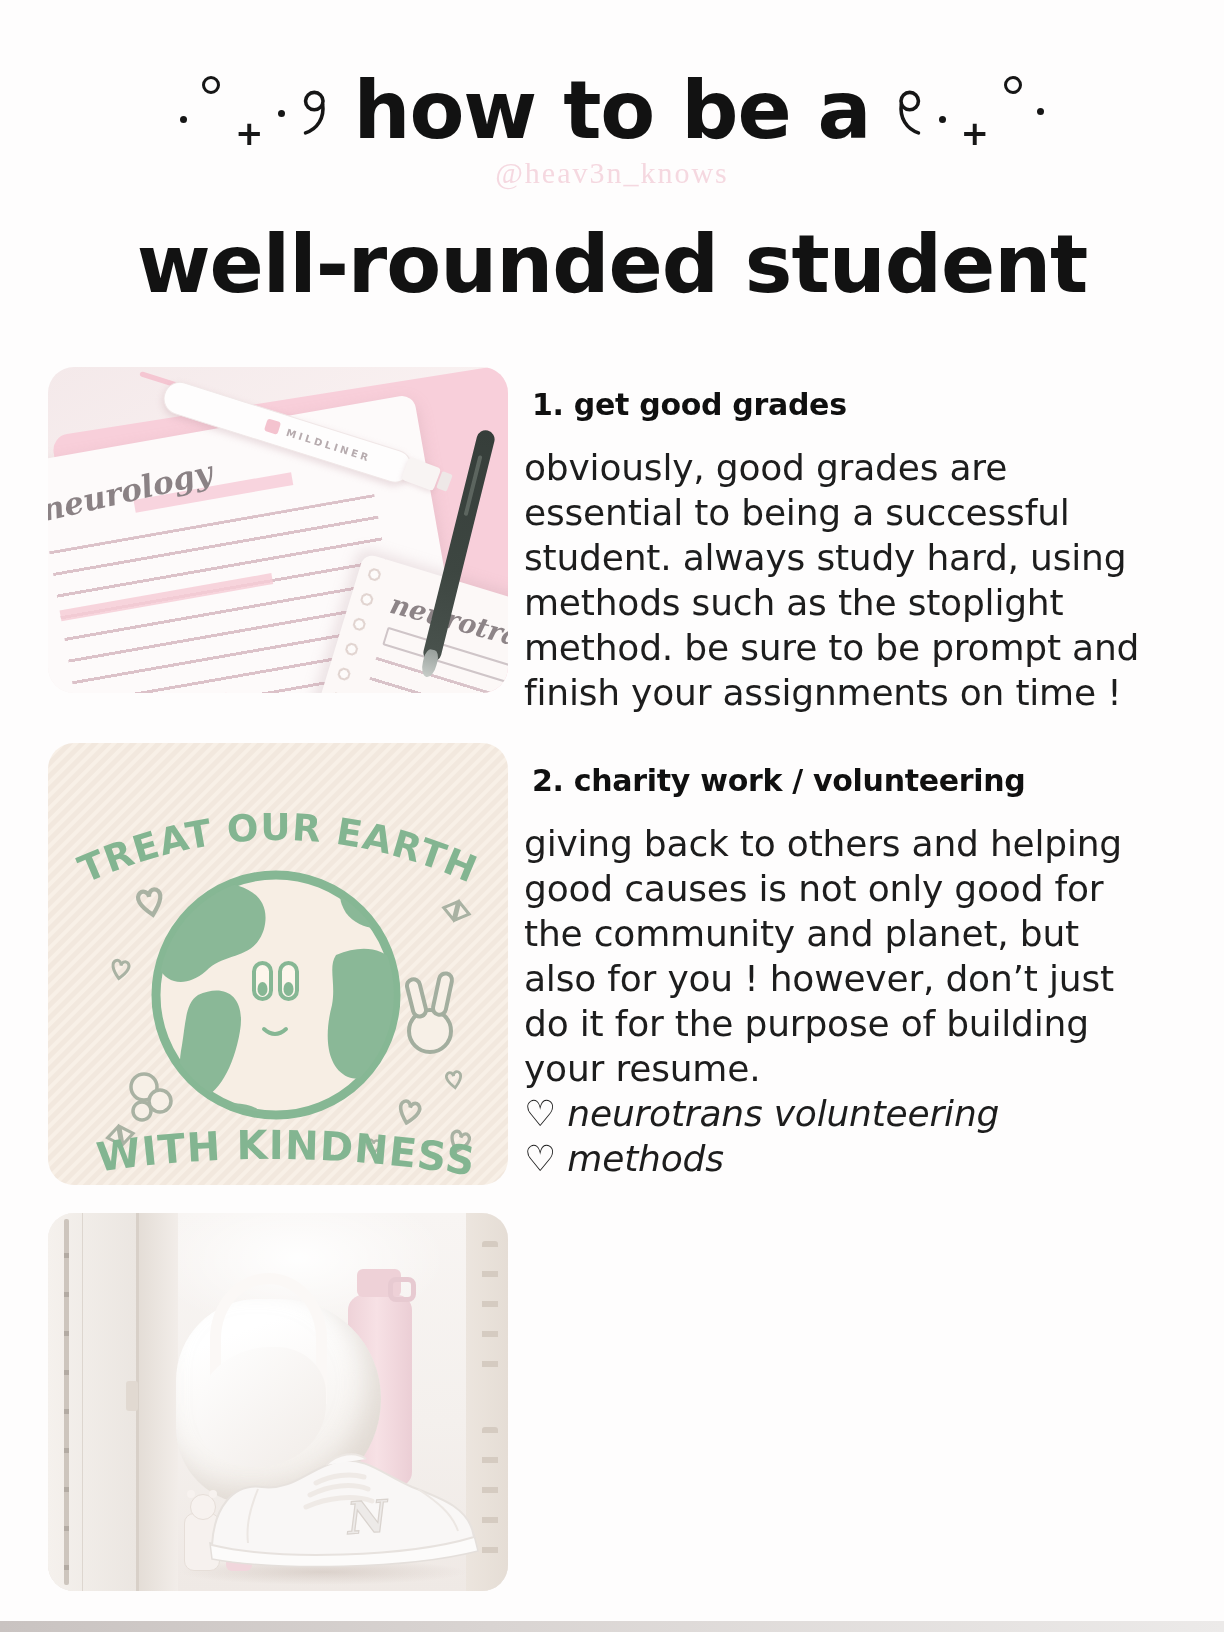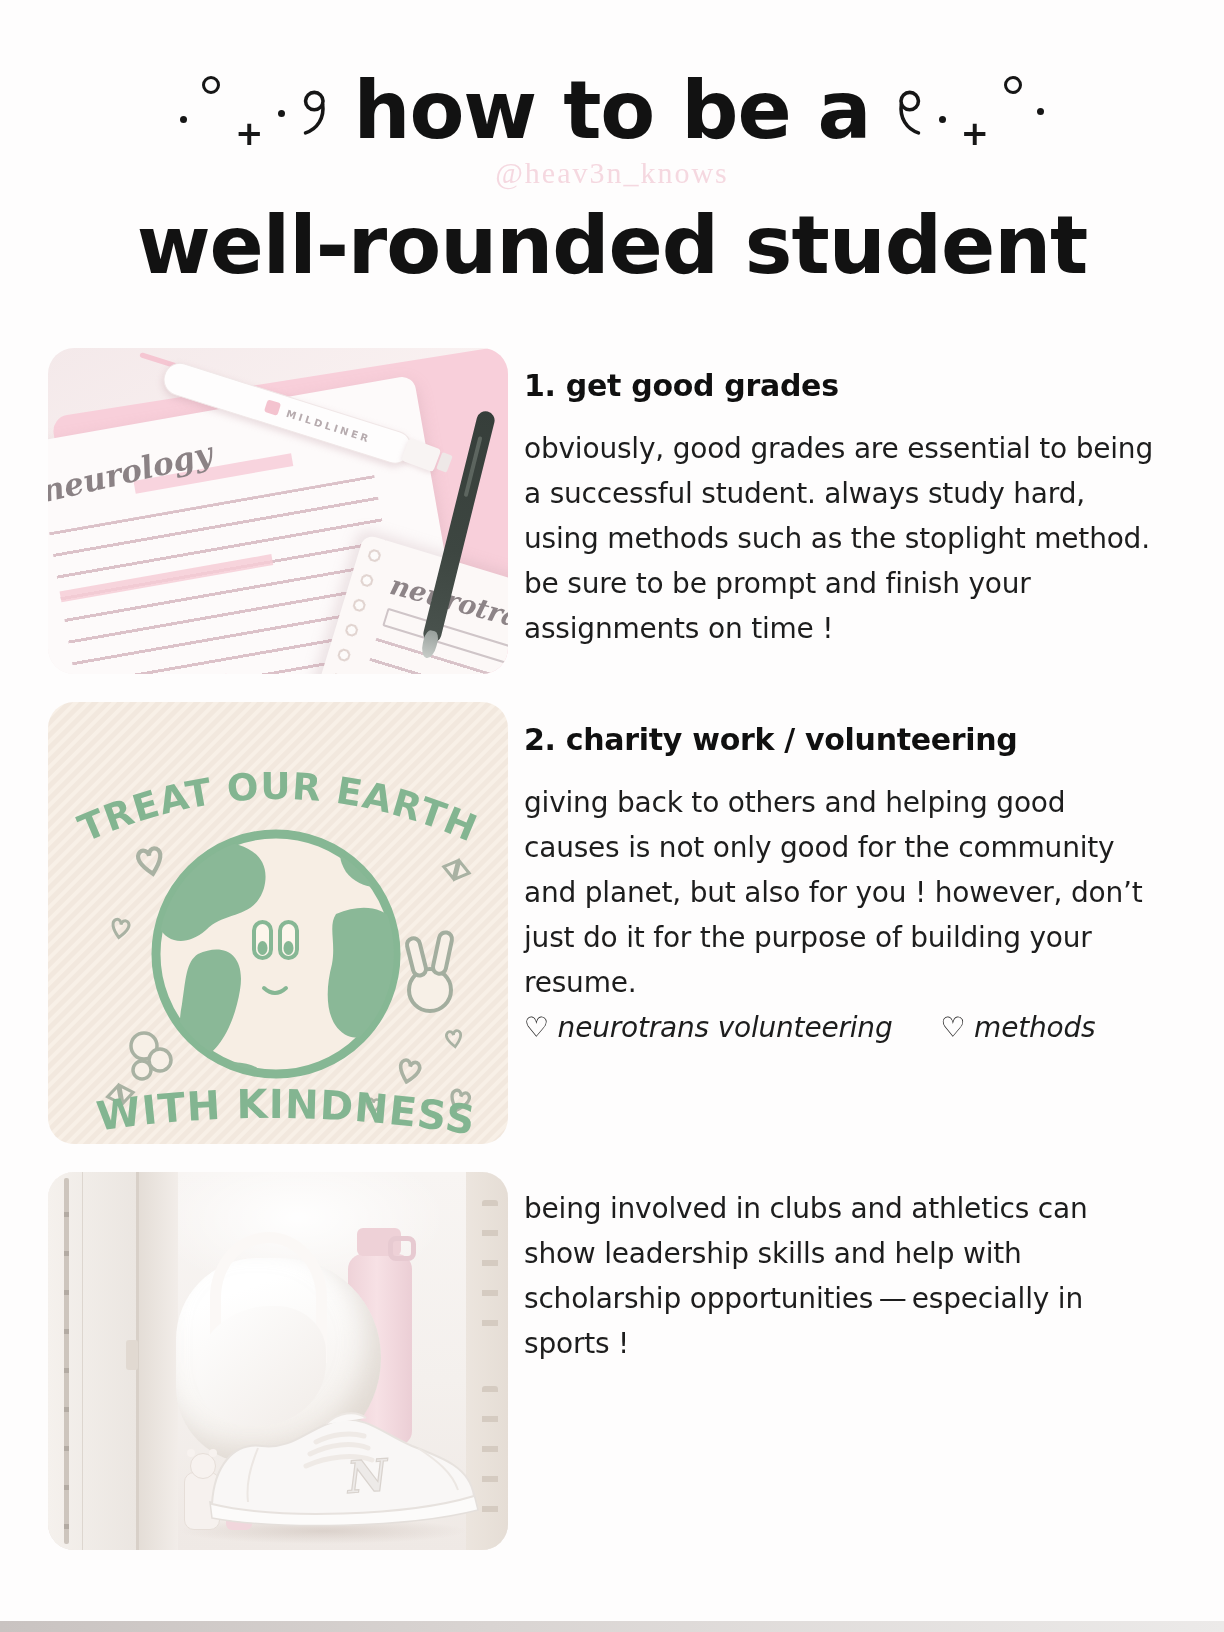--- a/index.html
+++ b/index.html
@@ -19,32 +19,32 @@
   .d-plus{font-size:34px;font-weight:700;line-height:1;transform:translateY(22px);}
   .d-swirl svg{width:27px;height:48px;display:block;}
   .decor-left .d-dot.a{transform:translateY(8px);}
   .decor-left .d-dot.b{transform:translateY(2px);}
   .decor-left .d-swirl{transform:translateY(2px);}
   .decor-right .d-swirl{transform:translateY(2px) scaleX(-1);}
   .decor-right .d-dot.a{transform:translateY(8px);}
   .decor-right .d-dot.b{transform:translateY(0px);}
   .watermark{margin-top:-8px;font-family:"Liberation Serif","DejaVu Serif",serif;
     font-size:30px;letter-spacing:2px;color:#f5d8e0;}
-  .title2{margin-top:14px;}
+  .title2{margin-top:33px;}
 
   
   .sections{margin-top:60px;padding-left:48px;display:flex;flex-direction:column;row-gap:28px;}
   .section{display:flex;gap:16px;}
   .photo{flex:0 0 460px;width:460px;border-radius:26px;overflow:hidden;position:relative;}
   .photo-1{height:326px;background:linear-gradient(150deg,#f4e9ea 0%,#f9f1f1 45%,#fbf5f4 100%);}
   .photo-2{height:442px;}
   .photo-3{height:378px;background:#efe9e4;}
   .content{width:630px;padding-top:2px;}
-  .content h2{font-size:30px;font-weight:800;letter-spacing:-0.3px;color:#101010;margin:8px 0 12px;line-height:56px;}
-  .content p{font-size:28px;line-height:45px;letter-spacing:-0.2px;color:#1d1d1d;margin:0;}
+  .content h2{font-size:30px;font-weight:800;letter-spacing:-0.3px;color:#101010;margin:8px 8px 12px;line-height:56px;}
+  .content p{font-size:36px;line-height:45px;letter-spacing:-0.2px;color:#1d1d1d;margin:0;}
   .ideas-label{margin-top:26px !important;}
   .ideas-line{font-style:italic;}
   .ideas-line .idea{display:inline-block;margin-right:48px;}
   .ideas-line .idea:last-child{margin-right:0;}
   .heading-line{display:block;}
 
   
   .p1-folder{position:absolute;left:26px;top:30px;width:480px;height:330px;background:#f8cfda;
     border-radius:16px;transform:rotate(-9deg);z-index:1;}
   .p1-notebook{position:absolute;left:-38px;top:62px;width:444px;height:430px;background:#fdfafa;
@@ -310,20 +310,19 @@
         </svg>
         <div class="p3-door">
           <div class="p3-hinge"></div>
           <div class="p3-doorline"></div>
         </div>
         <div class="p3-latch"></div>
       </div>
       <div class="content">
         <h2>
           </h2>
-        <p>being involved in clubs and athletics can show leadership skills and help with scholarship opportunities — especially in sports !</p>
       </div>
     </section>
 
   </div>
 
   <div class="bottom-strip"></div>
 </div>
 
 </body></html>

